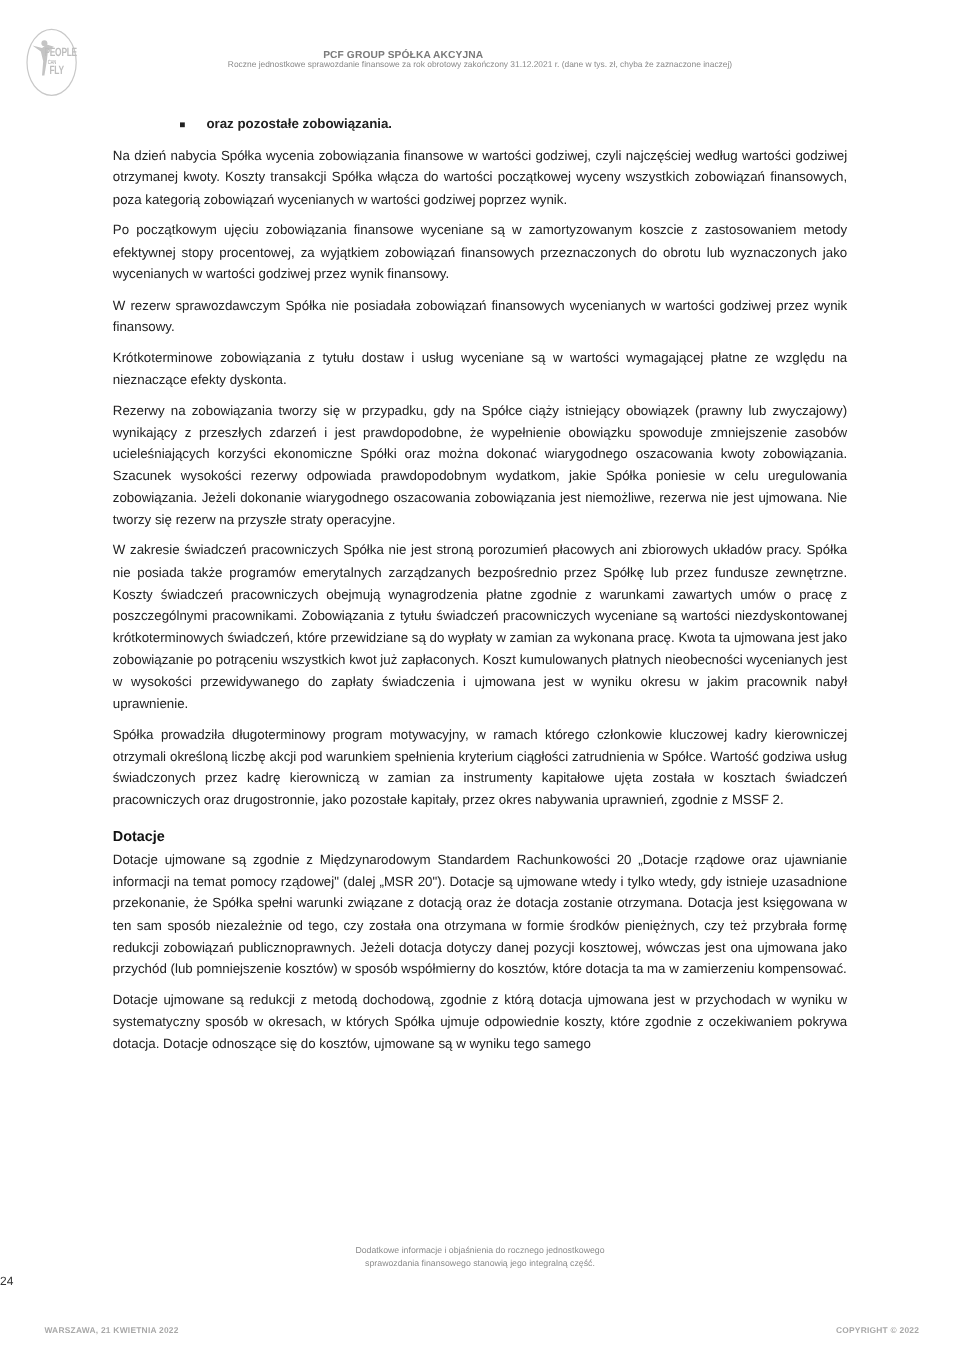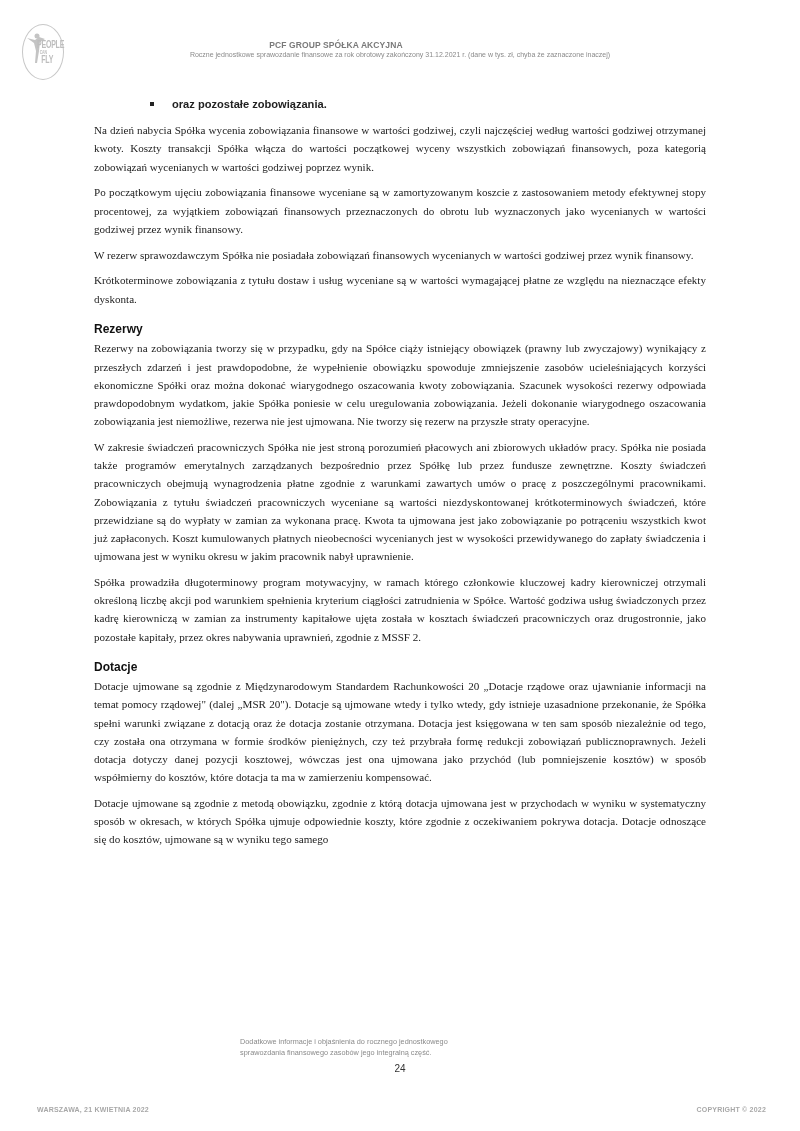--- a/index.html
+++ b/index.html
@@ -11,28 +11,28 @@
   .logo-figure { position: absolute; left: 4px; top: 8px; width: 18px; height: 34px; }
   .logo-text { position: absolute; left: 14px; top: 15px; font-size: 10px; line-height: 9px;
                color: #bdbdbd; font-weight: bold; letter-spacing: -0.3px; transform: scaleX(0.7); transform-origin: left; }
   .logo-text .can { font-size: 5px; line-height: 6px; display: block; padding-left: 4px; }
   .hdr-company { position: absolute; top: 40px; left: 0; width: 672px; text-align: center;
                  font-size: 8.5px; font-weight: bold; color: #7a7a7a; letter-spacing: 0.1px; }
   .hdr-sub { position: absolute; top: 51px; left: 0; width: 800px; text-align: center;
              font-size: 7px; color: #8a8a8a; }
 
   .content { position: absolute; left: 94px; top: 95px; width: 612px; font-size: 11.1px; line-height: 18.2px; color: #222; }
-  .content p { margin: 0 0 7.6px 0; text-align: justify; font-family: Liberation Serif, serif; }
+  .content p { margin: 0 0 7.6px 0; text-align: justify; }
   .bullet { position: relative; padding-left: 78px; margin: 0 0 8px 0; font-weight: bold; }
   .bullet .sq { position: absolute; left: 56px; top: 7px; width: 4px; height: 4px; background: #222; }
   h3 { margin: 12px 0 1.5px 0; font-size: 12px; font-weight: bold; color: #111; line-height: 18px; }
 
-  .page-num { position: absolute; top: 1063px; left: 0; width: 800px; text-align: center; font-size: 10px; color: #333; }
+  .page-num { position: absolute; top: 1063px; left: 0; width: 800px; font-size: 10px; color: #333; }
   .footer-left { position: absolute; top: 1106px; left: 37px; font-size: 7px; color: #a8a8a8; font-weight: bold; letter-spacing: 0.2px; }
-  .footer-center { position: absolute; top: 1036px; left: 240px; width: 320px; text-align: left; font-size: 7.3px; line-height: 11px; color: #8a8a8a; }
+  .footer-center { position: absolute; top: 1036px; left: 240px; width: 320px; text-align: center; font-size: 7.3px; line-height: 11px; color: #8a8a8a; }
   .footer-right { position: absolute; top: 1106px; right: 34px; font-size: 7px; color: #a8a8a8; font-weight: bold; letter-spacing: 0.2px; }
 </style>
 </head>
 <body>
 
 <div class="header">
   <div class="logo">
     <svg class="logo-figure" viewBox="0 0 18 34">
       <path d="M0 5 L8 7 L12 4 L18 6 L13 9 L12 18 L10 30 L8 30 L9 18 L7 10 Z" fill="#c4c4c4"></path>
       <circle cx="10" cy="3" r="2.5" fill="#c4c4c4"></circle>
@@ -51,30 +51,29 @@
   <div class="bullet">
     <span class="sq"></span>
     <span>oraz pozostałe zobowiązania.</span>
   </div>
 
   <p>Na dzień nabycia Spółka wycenia zobowiązania finansowe w wartości godziwej, czyli najczęściej według wartości godziwej otrzymanej kwoty. Koszty transakcji Spółka włącza do wartości początkowej wyceny wszystkich zobowiązań finansowych, poza kategorią zobowiązań wycenianych w wartości godziwej poprzez wynik.</p>
   <p>Po początkowym ujęciu zobowiązania finansowe wyceniane są w zamortyzowanym koszcie z zastosowaniem metody efektywnej stopy procentowej, za wyjątkiem zobowiązań finansowych przeznaczonych do obrotu lub wyznaczonych jako wycenianych w wartości godziwej przez wynik finansowy.</p>
   <p>W rezerw sprawozdawczym Spółka nie posiadała zobowiązań finansowych wycenianych w wartości godziwej przez wynik finansowy.</p>
   <p>Krótkoterminowe zobowiązania z tytułu dostaw i usług wyceniane są w wartości wymagającej płatne ze względu na nieznaczące efekty dyskonta.</p>
 
-  <h3>Rezerwy</h3>
   <p>Rezerwy na zobowiązania tworzy się w przypadku, gdy na Spółce ciąży istniejący obowiązek (prawny lub zwyczajowy) wynikający z przeszłych zdarzeń i jest prawdopodobne, że wypełnienie obowiązku spowoduje zmniejszenie zasobów ucieleśniających korzyści ekonomiczne Spółki oraz można dokonać wiarygodnego oszacowania kwoty zobowiązania. Szacunek wysokości rezerwy odpowiada prawdopodobnym wydatkom, jakie Spółka poniesie w celu uregulowania zobowiązania. Jeżeli dokonanie wiarygodnego oszacowania zobowiązania jest niemożliwe, rezerwa nie jest ujmowana. Nie tworzy się rezerw na przyszłe straty operacyjne.</p>
 
   <p>W zakresie świadczeń pracowniczych Spółka nie jest stroną porozumień płacowych ani zbiorowych układów pracy. Spółka nie posiada także programów emerytalnych zarządzanych bezpośrednio przez Spółkę lub przez fundusze zewnętrzne. Koszty świadczeń pracowniczych obejmują wynagrodzenia płatne zgodnie z warunkami zawartych umów o pracę z poszczególnymi pracownikami. Zobowiązania z tytułu świadczeń pracowniczych wyceniane są wartości niezdyskontowanej krótkoterminowych świadczeń, które przewidziane są do wypłaty w zamian za wykonana pracę. Kwota ta ujmowana jest jako zobowiązanie po potrąceniu wszystkich kwot już zapłaconych. Koszt kumulowanych płatnych nieobecności wycenianych jest w wysokości przewidywanego do zapłaty świadczenia i ujmowana jest w wyniku okresu w jakim pracownik nabył uprawnienie.</p>
   <p>Spółka prowadziła długoterminowy program motywacyjny, w ramach którego członkowie kluczowej kadry kierowniczej otrzymali określoną liczbę akcji pod warunkiem spełnienia kryterium ciągłości zatrudnienia w Spółce. Wartość godziwa usług świadczonych przez kadrę kierowniczą w zamian za instrumenty kapitałowe ujęta została w kosztach świadczeń pracowniczych oraz drugostronnie, jako pozostałe kapitały, przez okres nabywania uprawnień, zgodnie z MSSF 2.</p>
 
   <h3>Dotacje</h3>
   <p>Dotacje ujmowane są zgodnie z Międzynarodowym Standardem Rachunkowości 20 „Dotacje rządowe oraz ujawnianie informacji na temat pomocy rządowej" (dalej „MSR 20"). Dotacje są ujmowane wtedy i tylko wtedy, gdy istnieje uzasadnione przekonanie, że Spółka spełni warunki związane z dotacją oraz że dotacja zostanie otrzymana. Dotacja jest księgowana w ten sam sposób niezależnie od tego, czy została ona otrzymana w formie środków pieniężnych, czy też przybrała formę redukcji zobowiązań publicznoprawnych. Jeżeli dotacja dotyczy danej pozycji kosztowej, wówczas jest ona ujmowana jako przychód (lub pomniejszenie kosztów) w sposób współmierny do kosztów, które dotacja ta ma w zamierzeniu kompensować.</p>
-  <p>Dotacje ujmowane są zgodnie z metodą obowiązku, zgodnie z którą dotacja ujmowana jest w przychodach w wyniku w systematyczny sposób w okresach, w których Spółka ujmuje odpowiednie koszty, które zgodnie z oczekiwaniem pokrywa dotacja. Dotacje odnoszące się do kosztów, ujmowane są w wyniku tego samego</p>
+  <p>Dotacje ujmowane są redukcji z metodą dochodową, zgodnie z którą dotacja ujmowana jest w przychodach w wyniku w systematyczny sposób w okresach, w których Spółka ujmuje odpowiednie koszty, które zgodnie z oczekiwaniem pokrywa dotacja. Dotacje odnoszące się do kosztów, ujmowane są w wyniku tego samego</p>
 </div>
 
 <div class="page-num">24</div>
 <div class="footer-left">WARSZAWA, 21 KWIETNIA 2022</div>
 <div class="footer-center">
   <div>Dodatkowe informacje i objaśnienia do rocznego jednostkowego</div>
-  <div>sprawozdania finansowego zasobów jego integralną część.</div>
+  <div>sprawozdania finansowego stanowią jego integralną część.</div>
 </div>
 <div class="footer-right">COPYRIGHT © 2022</div>
 
 </body></html>

